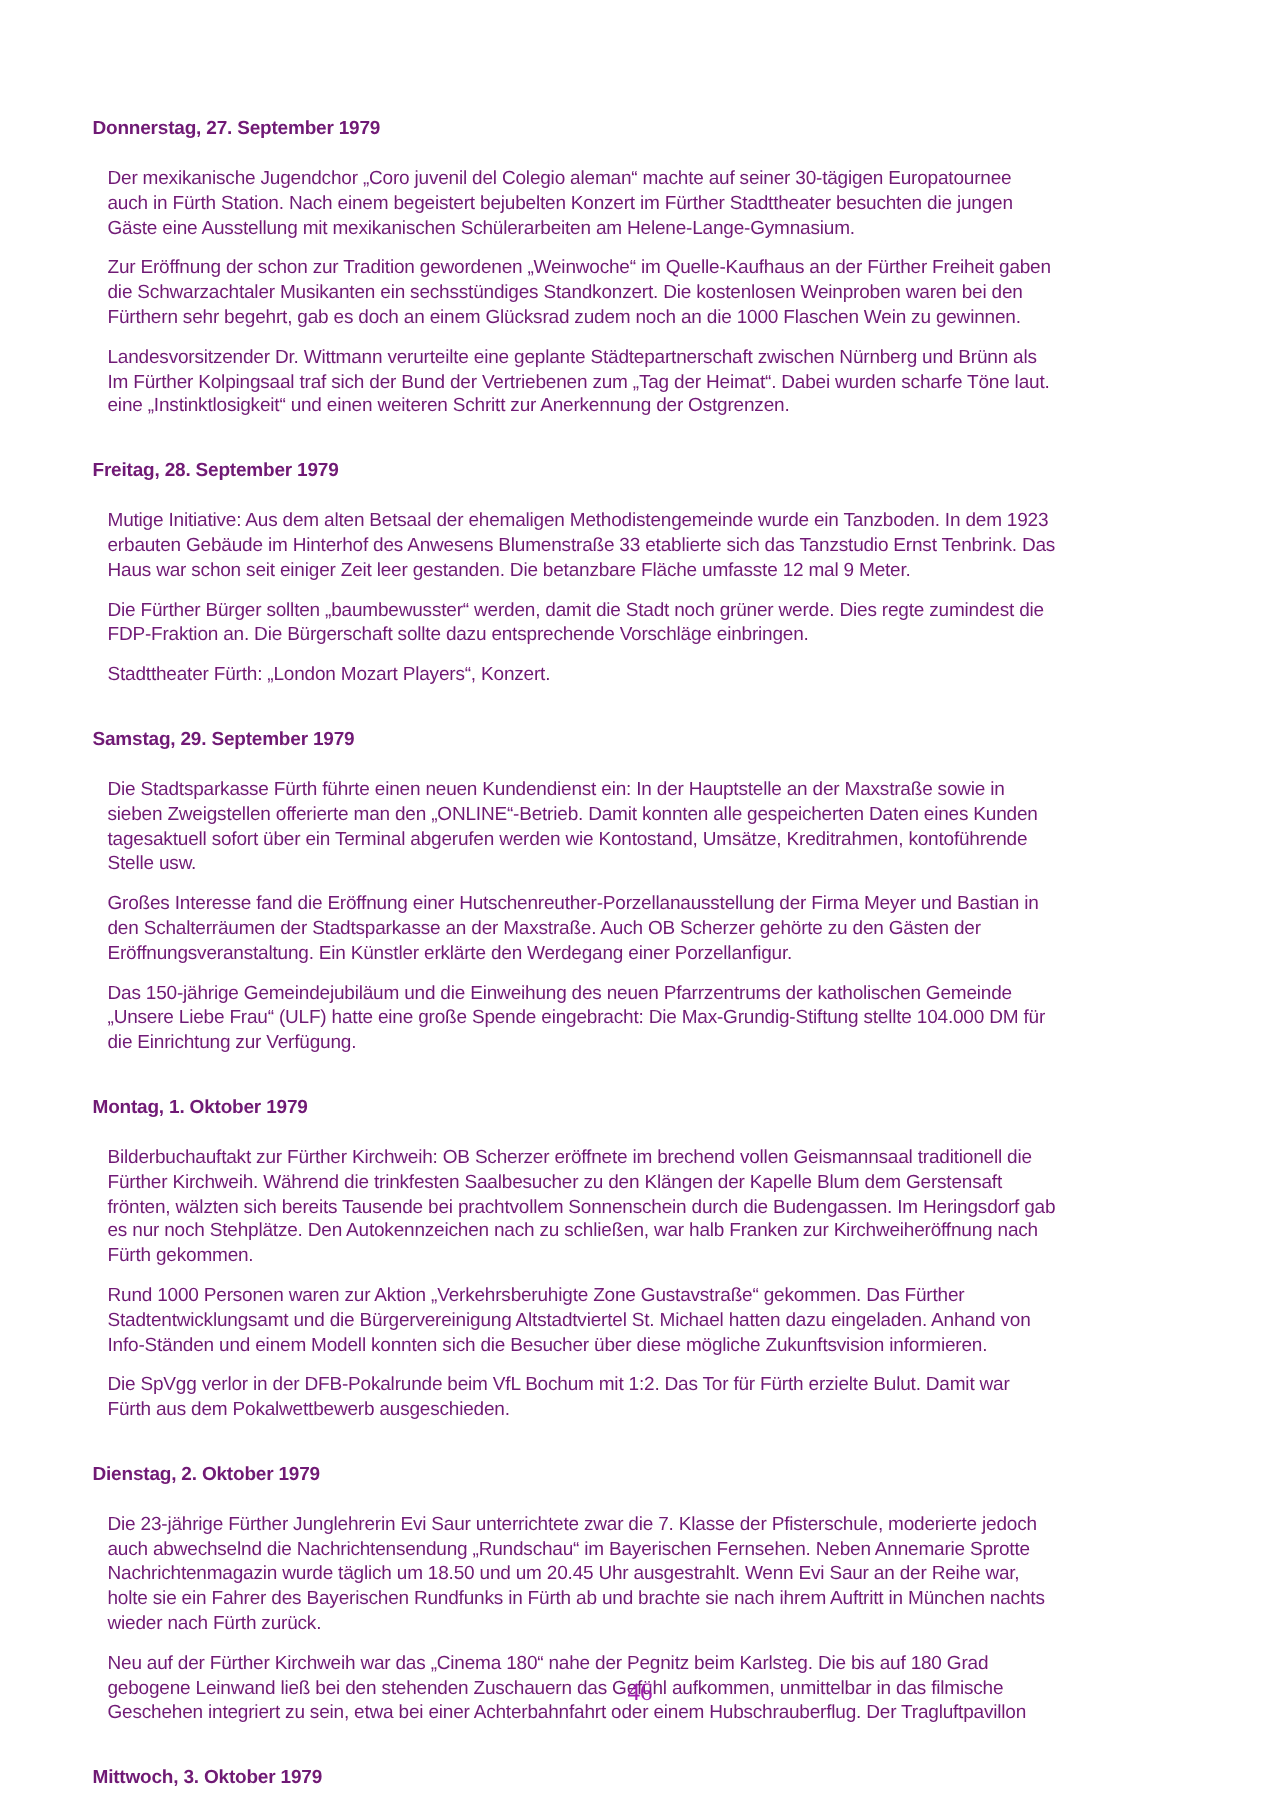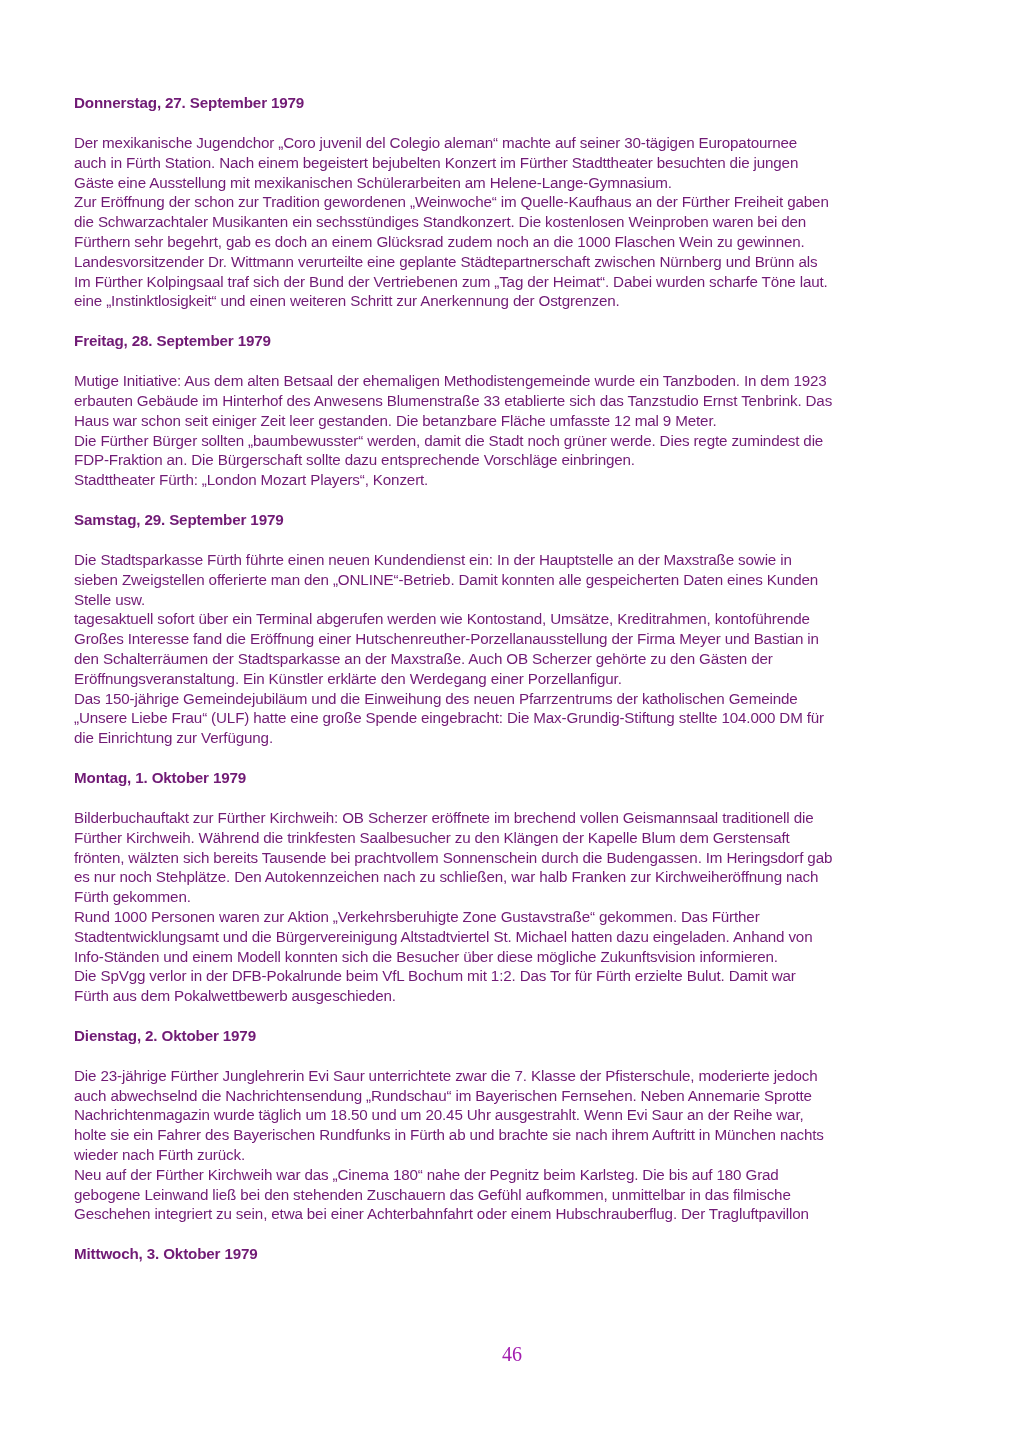--- a/index.html
+++ b/index.html
@@ -8,21 +8,21 @@
     position: absolute; left: 74px; top: 93px; width: 900px;
     font-family: "Liberation Sans", sans-serif;
     font-size: 15.2px; line-height: 19.8px; color: #701a75;
     letter-spacing: -0.15px;
   }
   .entry { margin: 0; }
   .heading {
     font-weight: bold; font-size: 15.2px; line-height: 20px;
     margin: 0 0 20px 0;
   }
-  .para { margin: 0; }
+  .para { margin: 12px; }
   .line { display: block; white-space: nowrap; }
   .gap { height: 20px; }
   .page-number {
     position: absolute; top: 1343px; left: 0; width: 1024px; text-align: center;
     font-family: "Liberation Serif", serif; font-size: 20px; color: #a21caf;
   }
 </style>
 </head>
 <body>
 
@@ -60,22 +60,22 @@
       <div class="para">
         <span class="line">Stadttheater Fürth: „London Mozart Players“, Konzert.</span>
       </div>
       <div class="gap"></div>
     </div>
     <div class="entry">
       <div class="heading">Samstag, 29. September 1979</div>
       <div class="para">
         <span class="line">Die Stadtsparkasse Fürth führte einen neuen Kundendienst ein: In der Hauptstelle an der Maxstraße sowie in</span>
         <span class="line">sieben Zweigstellen offerierte man den „ONLINE“-Betrieb. Damit konnten alle gespeicherten Daten eines Kunden</span>
+        <span class="line">tagesaktuell sofort über ein Terminal abgerufen werden wie Kontostand, Umsätze, Kreditrahmen, kontoführende</span>
         <span class="line">Stelle usw.</span>
-        <span class="line">tagesaktuell sofort über ein Terminal abgerufen werden wie Kontostand, Umsätze, Kreditrahmen, kontoführende</span>
       </div>
       <div class="para">
         <span class="line">Großes Interesse fand die Eröffnung einer Hutschenreuther-Porzellanausstellung der Firma Meyer und Bastian in</span>
         <span class="line">den Schalterräumen der Stadtsparkasse an der Maxstraße. Auch OB Scherzer gehörte zu den Gästen der</span>
         <span class="line">Eröffnungsveranstaltung. Ein Künstler erklärte den Werdegang einer Porzellanfigur.</span>
       </div>
       <div class="para">
         <span class="line">Das 150-jährige Gemeindejubiläum und die Einweihung des neuen Pfarrzentrums der katholischen Gemeinde</span>
         <span class="line">„Unsere Liebe Frau“ (ULF) hatte eine große Spende eingebracht: Die Max-Grundig-Stiftung stellte 104.000 DM für</span>
         <span class="line">die Einrichtung zur Verfügung.</span>

